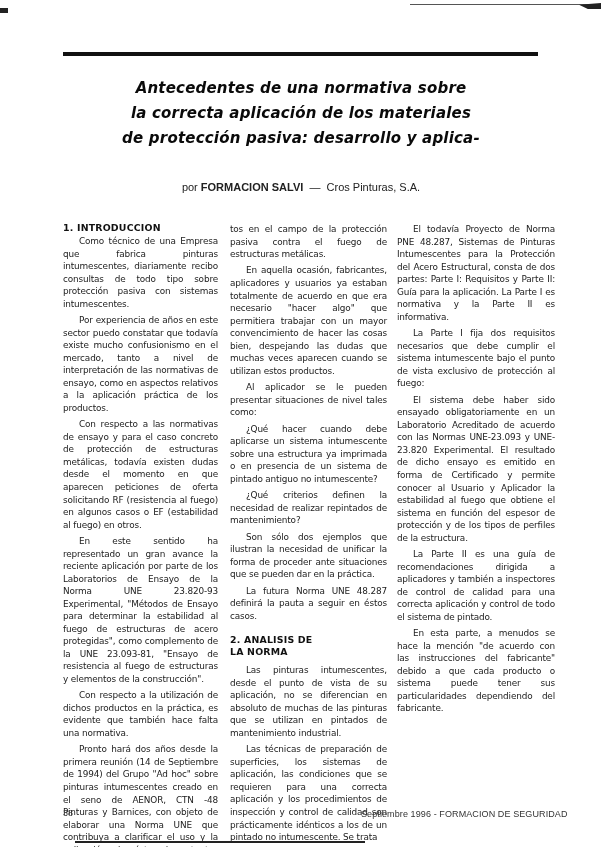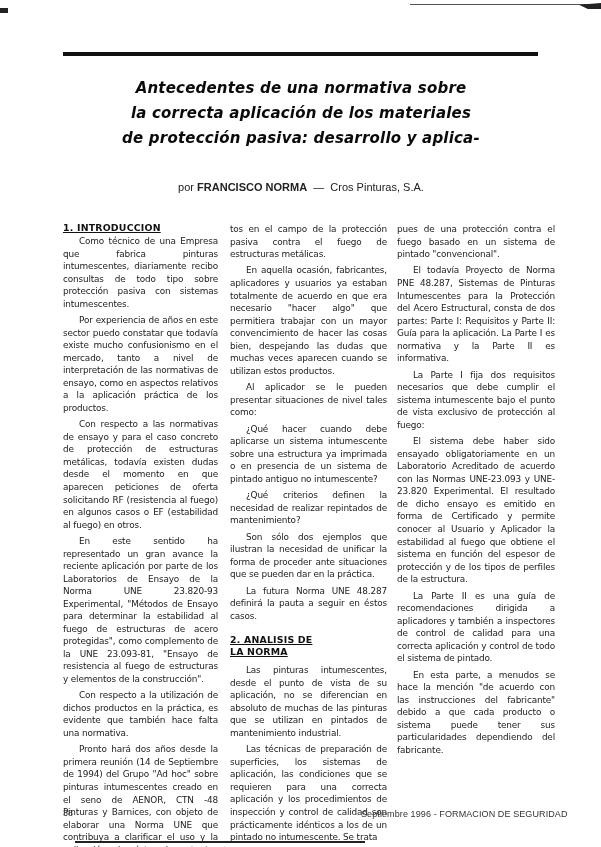--- a/index.html
+++ b/index.html
@@ -12,21 +12,21 @@
     .title span { display: block; white-space: nowrap; }
     .byline { position: absolute; left: 62px; top: 181px; width: 478px; text-align: center; font-family: "Liberation Sans", sans-serif; font-size: 11px; color: #222; }
     .byline b { font-weight: bold; }
     .col { position: absolute; top: 222px; font-family: "DejaVu Sans", sans-serif; font-size: 8.9px; line-height: 12.55px; color: #222; text-align: justify; letter-spacing: -0.15px; }
     .col1 { left: 63px; width: 155px; }
     .col2 { left: 230px; width: 157px; top: 223px; }
     .col3 { left: 397px; width: 158px; top: 223px; }
     .col p { margin: 0; text-indent: 16px; }
     .col p + p { margin-top: 3.8px; }
     .col p.cont { text-indent: 0; }
-    .sec-head { font-family: "DejaVu Sans", sans-serif; font-weight: bold; font-size: 9.4px; line-height: 12px; color: #111; text-indent: 0; margin: 0 0 1px 0; letter-spacing: 0.2px; text-decoration: underline; }
+    .sec-head { font-family: "DejaVu Sans", sans-serif; font-weight: bold; font-size: 9.4px; line-height: 12px; color: #111; text-indent: 0; margin: 0 0 1px 0; letter-spacing: 0.2px; }
     .sec2 { margin-top: 12px !important; margin-bottom: 6px !important; }
     .footer-page { position: absolute; left: 63px; top: 808px; font-family: "Liberation Sans", sans-serif; font-size: 9px; color: #333; }
     .footer-journal { position: absolute; left: 361px; top: 809px; font-family: "Liberation Sans", sans-serif; font-size: 9px; color: #333; letter-spacing: 0.1px; }
     .bottom-rule { position: absolute; left: 75px; top: 841px; width: 290px; height: 2px; background: #222; }
   </style>
 </head>
 <body>
 
 <div class="scan-mark-left"></div>
 <div class="scan-line-top"></div>
@@ -35,21 +35,21 @@
 <div class="top-rule-ext"></div>
 
 <h1 class="title" style="margin:0;">
   <span>Antecedentes de una normativa sobre</span>
   <span>la correcta aplicación de los materiales</span>
   <span>de protección pasiva: desarrollo y aplica-</span>
 </h1>
 
 <div class="byline">
   <span>por</span>
-  <b>FRANCISCO NORMA</b>
+  <b>FORMACION SALVI</b>
   &nbsp;<span>—</span>&nbsp;
   <span>Cros Pinturas, S.A.</span>
 </div>
 
 <div class="col col1">
   <div class="sec-head">1. INTRODUCCION</div>
   <p>Como técnico de una Empresa que fabrica pinturas intumescentes, diariamente recibo consultas de todo tipo sobre protección pasiva con sistemas intumescentes.</p>
   <p>Por experiencia de años en este sector puedo constatar que todavía existe mucho confusionismo en el mercado, tanto a nivel de interpretación de las normativas de ensayo, como en aspectos relativos a la aplicación práctica de los productos.</p>
   <p>Con respecto a las normativas de ensayo y para el caso concreto de protección de estructuras metálicas, todavía existen dudas desde el momento en que aparecen peticiones de oferta solicitando RF (resistencia al fuego) en algunos casos o EF (estabilidad al fuego) en otros.</p>
   <p>En este sentido ha representado un gran avance la reciente aplicación por parte de los Laboratorios de Ensayo de la Norma UNE 23.820-93 Experimental, "Métodos de Ensayo para determinar la estabilidad al fuego de estructuras de acero protegidas", como complemento de la UNE 23.093-81, "Ensayo de resistencia al fuego de estructuras y elementos de la construcción".</p>
@@ -67,21 +67,20 @@
   <p>La futura Norma UNE 48.287 definirá la pauta a seguir en éstos casos.</p>
   <div class="sec-head sec2">
     <div>2. ANALISIS DE</div>
     <div>LA NORMA</div>
   </div>
   <p>Las pinturas intumescentes, desde el punto de vista de su aplicación, no se diferencian en absoluto de muchas de las pinturas que se utilizan en pintados de mantenimiento industrial.</p>
   <p>Las técnicas de preparación de superficies, los sistemas de aplicación, las condiciones que se requieren para una correcta aplicación y los procedimientos de inspección y control de calidad son prácticamente idénticos a los de un pintado no intumescente. Se trata</p>
 </div>
 
 <div class="col col3">
-  <p class="cont">pues de una protección contra el fuego basado en un sistema de pintado "convencional".</p>
   <p>El todavía Proyecto de Norma PNE 48.287, Sistemas de Pinturas Intumescentes para la Protección del Acero Estructural, consta de dos partes: Parte I: Requisitos y Parte II: Guía para la aplicación. La Parte I es normativa y la Parte II es informativa.</p>
   <p>La Parte I fija dos requisitos necesarios que debe cumplir el sistema intumescente bajo el punto de vista exclusivo de protección al fuego:</p>
   <p>El sistema debe haber sido ensayado obligatoriamente en un Laboratorio Acreditado de acuerdo con las Normas UNE-23.093 y UNE-23.820 Experimental. El resultado de dicho ensayo es emitido en forma de Certificado y permite conocer al Usuario y Aplicador la estabilidad al fuego que obtiene el sistema en función del espesor de protección y de los tipos de perfiles de la estructura.</p>
   <p>La Parte II es una guía de recomendaciones dirigida a aplicadores y también a inspectores de control de calidad para una correcta aplicación y control de todo el sistema de pintado.</p>
   <p>En esta parte, a menudos se hace la mención "de acuerdo con las instrucciones del fabricante" debido a que cada producto o sistema puede tener sus particularidades dependiendo del fabricante.</p>
 </div>
 
 <div class="footer-page">38</div>
 <div class="footer-journal">Septiembre 1996 - FORMACION DE SEGURIDAD</div>
 <div class="bottom-rule"></div>

